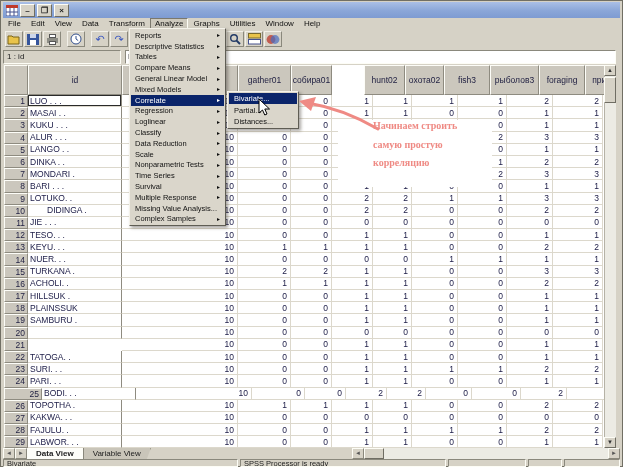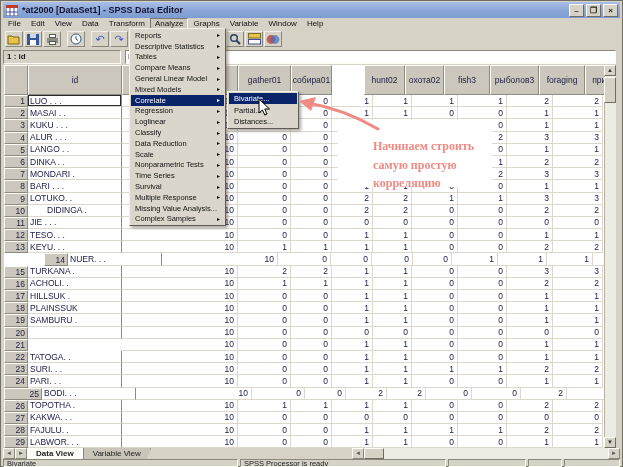--- a/index.html
+++ b/index.html
@@ -15,21 +15,21 @@
   .mitem{padding:1px 5px;white-space:nowrap;}
   .mitem.active{border:1px solid;border-color:#7b786d #fdfdf6 #fdfdf6 #7b786d;background:#cdc9bd;padding:0 4px;}
   
   .toolbar{position:absolute;left:2px;top:28px;right:2px;height:20px;background:#d6d2c6;border-bottom:1px solid #bcb8ac;display:flex;align-items:center;padding-left:2px;}
   .tbtn{width:18px;height:16px;border:1px solid;border-color:#f2f0e8 #8a887c #8a887c #f2f0e8;background:#d6d2c6;margin-right:1px;display:flex;align-items:center;justify-content:center;box-sizing:border-box;flex:0 0 18px;}
   .tbtn .uglyph{font-size:11px;color:#3a57c0;line-height:10px;}
   .tsep{width:5px;flex:0 0 5px;height:16px;}
   .tspacer{flex:0 0 78px;}
   
   .cellref{position:absolute;left:2px;top:48px;right:2px;height:16px;background:#d6d2c6;display:flex;align-items:center;font-size:8px;color:#222;}
-  .refbox{width:110px;flex:0 0 110px;height:12px;line-height:12px;border:1px solid;border-color:#8a887c #fdfdf6 #fdfdf6 #8a887c;padding:0 3px;background:#d6d2c6;font-weight:bold;}
+  .refbox{width:110px;flex:0 0 110px;height:12px;line-height:12px;border:1px solid;border-color:#8a887c #fdfdf6 #fdfdf6 #8a887c;padding:0 3px;background:#d6d2c6;}
   .editbox{flex:1;height:12px;line-height:12px;margin-left:4px;margin-right:4px;border:1px solid;border-color:#8a887c #fdfdf6 #fdfdf6 #8a887c;background:#fff;padding:0 2px;}
   
   .grid{position:absolute;left:3px;top:64px;width:612px;height:383px;background:#fff;overflow:hidden;}
   .gheader{display:flex;height:30px;}
   .hcell{background:#cbc7bd;border:1px solid;border-color:#fdfdf8 #8e8b80 #8e8b80 #fdfdf8;box-sizing:border-box;display:flex;align-items:center;justify-content:center;font-size:8.5px;color:#1e1e40;overflow:hidden;}
   .grow{display:flex;height:12.2px;}
   .rnum{background:#cbc7bd;border:1px solid;border-color:#fdfdf8 #8e8b80 #8e8b80 #fdfdf8;box-sizing:border-box;display:flex;align-items:center;justify-content:flex-end;padding-right:2px;font-size:8.5px;color:#1e1e40;}
   .dcell{box-sizing:border-box;border-right:1px solid #dcd8cc;border-bottom:1px solid #dcd8cc;font-size:8.5px;color:#20204a;display:flex;align-items:center;justify-content:flex-end;padding-right:3px;background:#fff;overflow:hidden;white-space:nowrap;}
   .dcell.idcol{justify-content:flex-start;padding-left:2px;padding-right:0;border-right:1px solid #8e8b80;}
   .dcell.active{box-shadow:inset 0 0 0 1px #2a2a2a;}
@@ -53,52 +53,51 @@
   
   .dropdown{position:absolute;left:128px;top:27px;width:97px;background:#dad6cb;border:1px solid;border-color:#f4f2ea #5f5d54 #5f5d54 #f4f2ea;box-shadow:2px 2px 3px rgba(64,60,50,0.45);padding:1px;z-index:50;box-sizing:border-box;}
   .ditem{height:10.8px;display:flex;align-items:center;justify-content:space-between;font-size:7.5px;color:#111;padding:0 3px 0 4px;white-space:nowrap;}
   .ditem .arr{font-size:5px;color:inherit;margin-left:2px;}
   .ditem.hl{background:#0a246a;color:#fff;}
   .submenu{position:absolute;left:226px;top:90px;width:72px;background:#dad6cb;border:1px solid;border-color:#f4f2ea #5f5d54 #5f5d54 #f4f2ea;box-shadow:2px 2px 3px rgba(64,60,50,0.45);padding:1px;z-index:51;box-sizing:border-box;}
   .sitem{height:11.4px;display:flex;align-items:center;font-size:7.5px;color:#111;padding:0 3px 0 5px;white-space:nowrap;}
   .sitem.hl{background:#0a246a;color:#fff;}
   
   .annobox{position:absolute;left:337px;top:119px;width:154px;height:67px;background:#fff;z-index:60;}
-  .annotext{position:absolute;left:372px;top:116px;z-index:61;font-family:"Liberation Serif",serif;font-weight:bold;font-size:12px;line-height:18.5px;white-space:nowrap;margin-top:20px;}
+  .annotext{position:absolute;left:372px;top:116px;z-index:61;font-family:"Liberation Serif",serif;font-weight:bold;font-size:10px;line-height:18.5px;white-space:nowrap;}
   .annoarrow{position:absolute;left:291px;top:95px;z-index:62;}
   .cursor{position:absolute;left:257px;top:97px;z-index:70;}
 </style>
 </head>
 <body>
 
 <div id="window">
 
   <div class="titlebar">
     <svg class="appicon" viewBox="0 0 12 11">
       <rect x="0" y="0" width="12" height="11" fill="#fff" stroke="#44518e"></rect>
       <rect x="0" y="0" width="12" height="3" fill="#c0392b"></rect>
       <line x1="4" y1="3" x2="4" y2="11" stroke="#44518e"></line>
       <line x1="8" y1="3" x2="8" y2="11" stroke="#44518e"></line>
       <line x1="0" y1="7" x2="12" y2="7" stroke="#44518e"></line>
     </svg>
-    <span class="title">*at2000 [DataSet1] - SPSS Data Editor</span>
     <div class="tb-btn">–</div>
     <div class="tb-btn">❐</div>
     <div class="tb-btn">×</div>
   </div>
 
   <div class="menubar">
       <div class="mitem">File</div>
       <div class="mitem">Edit</div>
       <div class="mitem">View</div>
       <div class="mitem">Data</div>
       <div class="mitem">Transform</div>
       <div class="mitem active">Analyze</div>
       <div class="mitem">Graphs</div>
-      <div class="mitem">Variable</div>
+      <div class="mitem">Utilities</div>
       <div class="mitem">Window</div>
       <div class="mitem">Help</div>
     </div>
 
   <div class="toolbar">
       <div class="tbtn">
         <svg width="14" height="11" viewBox="0 0 14 11">
           <path d="M1 2 h4 l1 1 h6 v7 h-11 z" fill="#e9c34a" stroke="#7a6417"></path>
         </svg>
       </div>
@@ -341,21 +340,21 @@
           <div class="dcell" style="flex: 0 0 53px; width: 53px;">1</div>
           <div class="dcell" style="flex: 0 0 41px; width: 41px;">1</div>
           <div class="dcell" style="flex: 0 0 41px; width: 41px;">1</div>
           <div class="dcell" style="flex: 0 0 39px; width: 39px;">1</div>
           <div class="dcell" style="flex: 0 0 46px; width: 46px;">0</div>
           <div class="dcell" style="flex: 0 0 49px; width: 49px;">0</div>
           <div class="dcell" style="flex: 0 0 46px; width: 46px;">2</div>
           <div class="dcell" style="flex: 0 0 50px; width: 50px;">2</div>
         </div>
         <div class="grow">
-          <div class="rnum" style="flex: 0 0 24px; width: 24px; margin-left: 40px;">14</div>
+          <div class="rnum" style="flex: 0 0 24px; width: 24px;">14</div>
           <div class="dcell idcol" style="flex: 0 0 94px; width: 94px;">NUER. . .</div>
           <div class="dcell" style="flex: 0 0 116px; width: 116px;">10</div>
           <div class="dcell" style="flex: 0 0 53px; width: 53px;">0</div>
           <div class="dcell" style="flex: 0 0 41px; width: 41px;">0</div>
           <div class="dcell" style="flex: 0 0 41px; width: 41px;">0</div>
           <div class="dcell" style="flex: 0 0 39px; width: 39px;">0</div>
           <div class="dcell" style="flex: 0 0 46px; width: 46px;">1</div>
           <div class="dcell" style="flex: 0 0 49px; width: 49px;">1</div>
           <div class="dcell" style="flex: 0 0 46px; width: 46px;">1</div>
           <div class="dcell" style="flex: 0 0 50px; width: 50px;">1</div>

